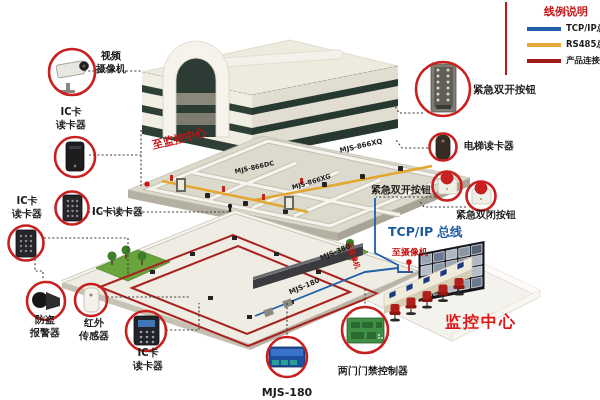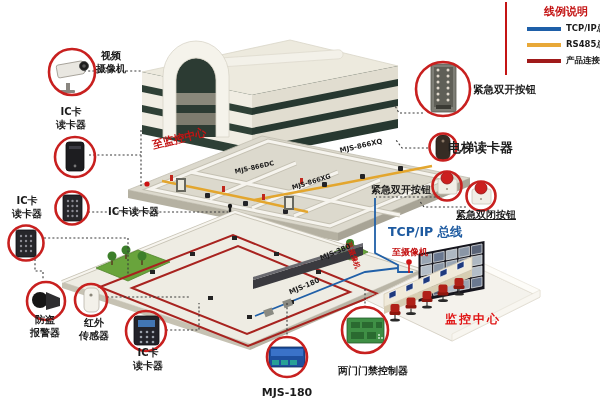--- a/index.html
+++ b/index.html
@@ -377,53 +377,53 @@
     <circle cx="481" cy="188" r="6" fill="#cc1f1f" stroke="#8e1212" stroke-width="0.8"></circle>
     <circle cx="481" cy="199" r="1" fill="#998f80"></circle>
     <circle cx="481" cy="196" r="14.5" fill="none" stroke="#c8201f" stroke-width="2.6"></circle>
   </g>
 </svg>
 
   <div class="lbl" style="left:92px;top:50px;width:38px;">视频
 摄像机</div>
   <div class="lbl" style="left:50px;top:106px;width:42px;">IC卡
 读卡器</div>
-  <div class="lbl nowrap" style="left:92px;top:206px;margin-left:16px;">IC卡读卡器</div>
+  <div class="lbl nowrap" style="left:92px;top:206px;">IC卡读卡器</div>
   <div class="lbl" style="left:6px;top:195px;width:42px;">IC卡
 读卡器</div>
   <div class="lbl" style="left:22px;top:314px;width:46px;">防盗
 报警器</div>
   <div class="lbl" style="left:73px;top:317px;width:42px;">红外
 传感器</div>
   <div class="lbl" style="left:126px;top:347px;width:44px;">IC卡
 读卡器</div>
 
   <div class="lbl" style="left:232px;top:372px;width:110px;font-size:11px;">
     <div>MJS-180</div>
     
   </div>
   <div class="lbl" style="left:318px;top:351px;width:110px;font-size:11px;">
     <div style="font-size:10px;">两门门禁控制器</div>
   </div>
 
   <div class="lbl nowrap" style="left:473px;top:83px;font-size:10.5px;">紧急双开按钮</div>
-  <div class="lbl nowrap" style="left:448px;top:140px;font-size:13px;">电梯读卡器</div>
+  <div class="lbl nowrap" style="left:464px;top:140px;font-size:10px;">电梯读卡器</div>
   <div class="lbl nowrap" style="left:371px;top:184px;">紧急双开按钮</div>
-  <div class="lbl nowrap" style="left:456px;top:209px;text-decoration:underline;">紧急双闭按钮</div>
+  <div class="lbl nowrap" style="left:456px;top:209px;">紧急双闭按钮</div>
 
   <div class="lbl nowrap red" style="left:151px;top:139px;font-size:11px;transform:rotate(-14deg);transform-origin:left top;">至监控中心</div>
   <div class="lbl nowrap blue" style="left:376px;top:224px;font-size:12.5px;margin-left:12px;">TCP/IP 总线</div>
   <div class="lbl nowrap red" style="left:392px;top:247px;font-size:9px;">至摄像机</div>
   <div class="lbl nowrap red" style="left:352px;top:241px;font-size:7px;transform:rotate(70deg);transform-origin:left top;">至摄像机</div>
   <div class="lbl nowrap" style="left:339px;top:147px;font-size:7px;transform:rotate(-13deg);transform-origin:left top;">MJS-866XQ</div>
   <div class="lbl nowrap" style="left:234px;top:168px;font-size:6.5px;transform:rotate(-13deg);transform-origin:left top;">MJS-866DC</div>
   <div class="lbl nowrap" style="left:291px;top:184px;font-size:6.5px;transform:rotate(-17deg);transform-origin:left top;">MJS-866XG</div>
   <div class="lbl nowrap" style="left:319px;top:255px;font-size:7px;transform:rotate(-23deg);transform-origin:left top;">MJS-380</div>
   <div class="lbl nowrap" style="left:288px;top:289px;font-size:7px;transform:rotate(-23deg);transform-origin:left top;">MJS-180</div>
-  <div class="lbl nowrap" style="left:445px;top:312px;font-size:12px;color:#e01414;letter-spacing:2px;">监控中心</div>
+  <div class="lbl nowrap" style="left:445px;top:312px;font-size:16px;color:#e01414;letter-spacing:2px;">监控中心</div>
 
   <div class="legend">
     <div class="legend-title">线例说明</div>
     <div class="legend-row">
       <span class="sw sw-0"></span>
       <span class="legend-label">TCP/IP总线</span>
     </div>
     <div class="legend-row">
       <span class="sw sw-1"></span>
       <span class="legend-label">RS485总线</span>

